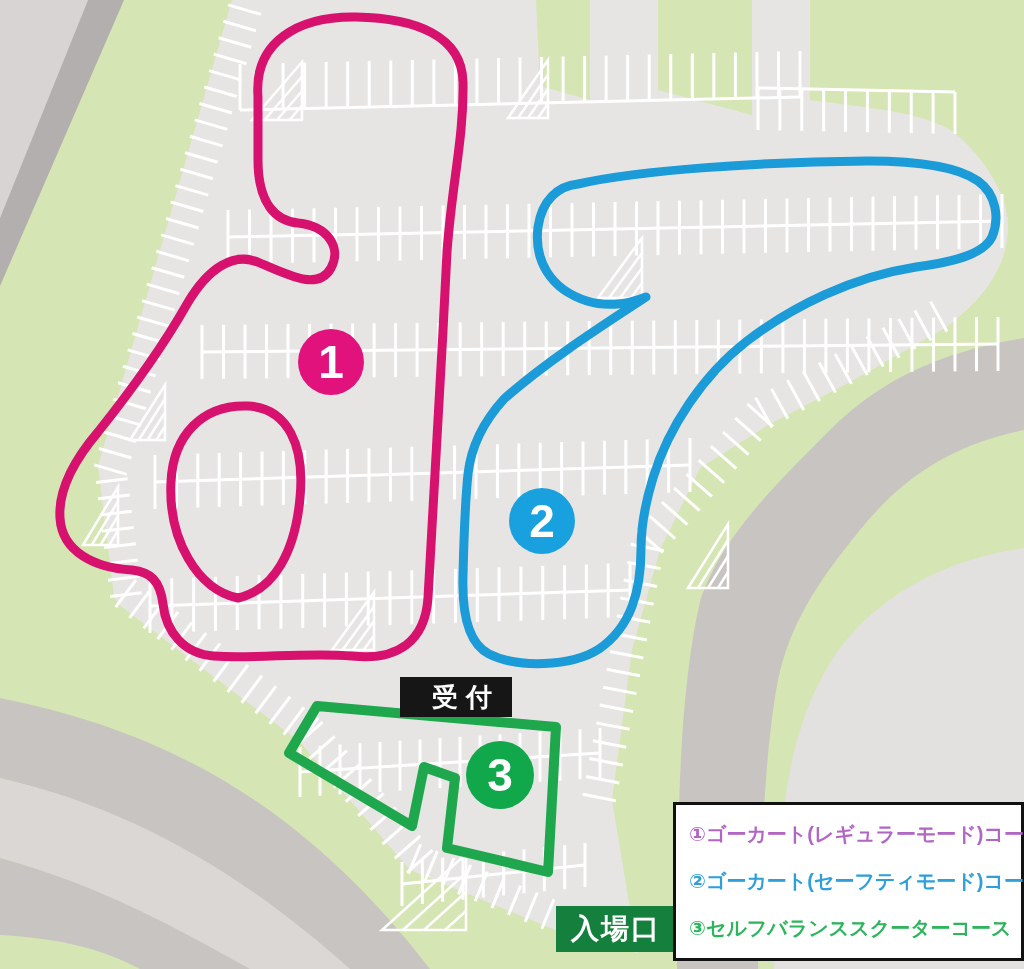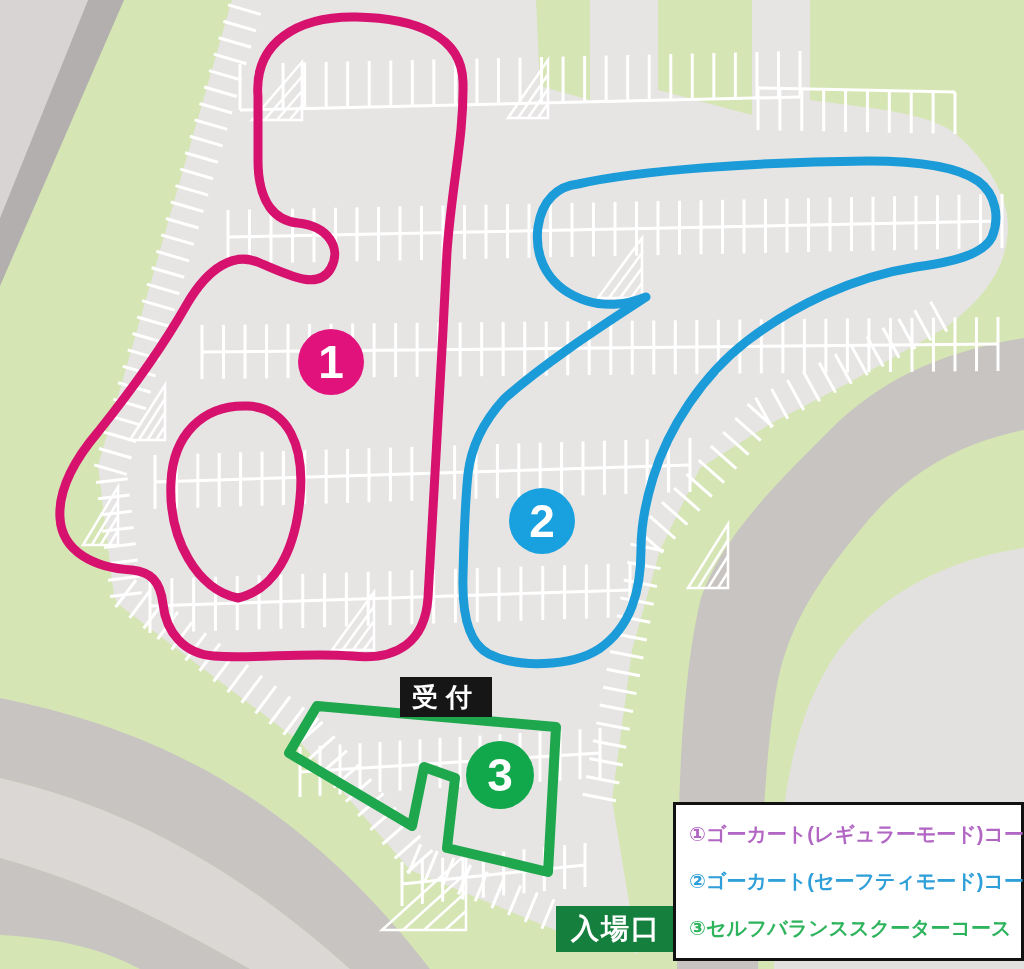--- a/index.html
+++ b/index.html
@@ -1,21 +1,21 @@
 <!DOCTYPE html>
 <html><head>
 <meta charset="utf-8">
 <style>
   html,body{margin:0;padding:0;background:#ffffff;}
   .stage{position:relative;width:1024px;height:969px;overflow:hidden;
          font-family:"Liberation Sans","DejaVu Sans",sans-serif;}
   .stage svg{position:absolute;left:0;top:0;}
   .plabel{position:absolute;color:#fff;font-weight:bold;white-space:nowrap;
           line-height:1;display:flex;align-items:center;justify-content:center;}
-  .plabel.reception{left:400px;top:677px;width:92px;height:40px;font-size:26px;letter-spacing:8px;padding-left:0;}
+  .plabel.reception{left:400px;top:677px;width:92px;height:40px;font-size:26px;letter-spacing:8px;padding-left:20px;}
   .plabel.entrance{left:556px;top:906px;width:116px;height:46px;font-size:28px;letter-spacing:2px;padding-left:2px;}
   .legend{position:absolute;left:673px;top:802px;width:351px;height:159px;
           box-sizing:border-box;border:3px solid #111;display:flex;flex-direction:column;
           justify-content:space-around;padding:6px 0 6px 13px;}
   .legend-item{font-size:20px;font-weight:bold;white-space:nowrap;letter-spacing:0;}
 </style>
 </head>
 <body>
 
 <div class="stage">

